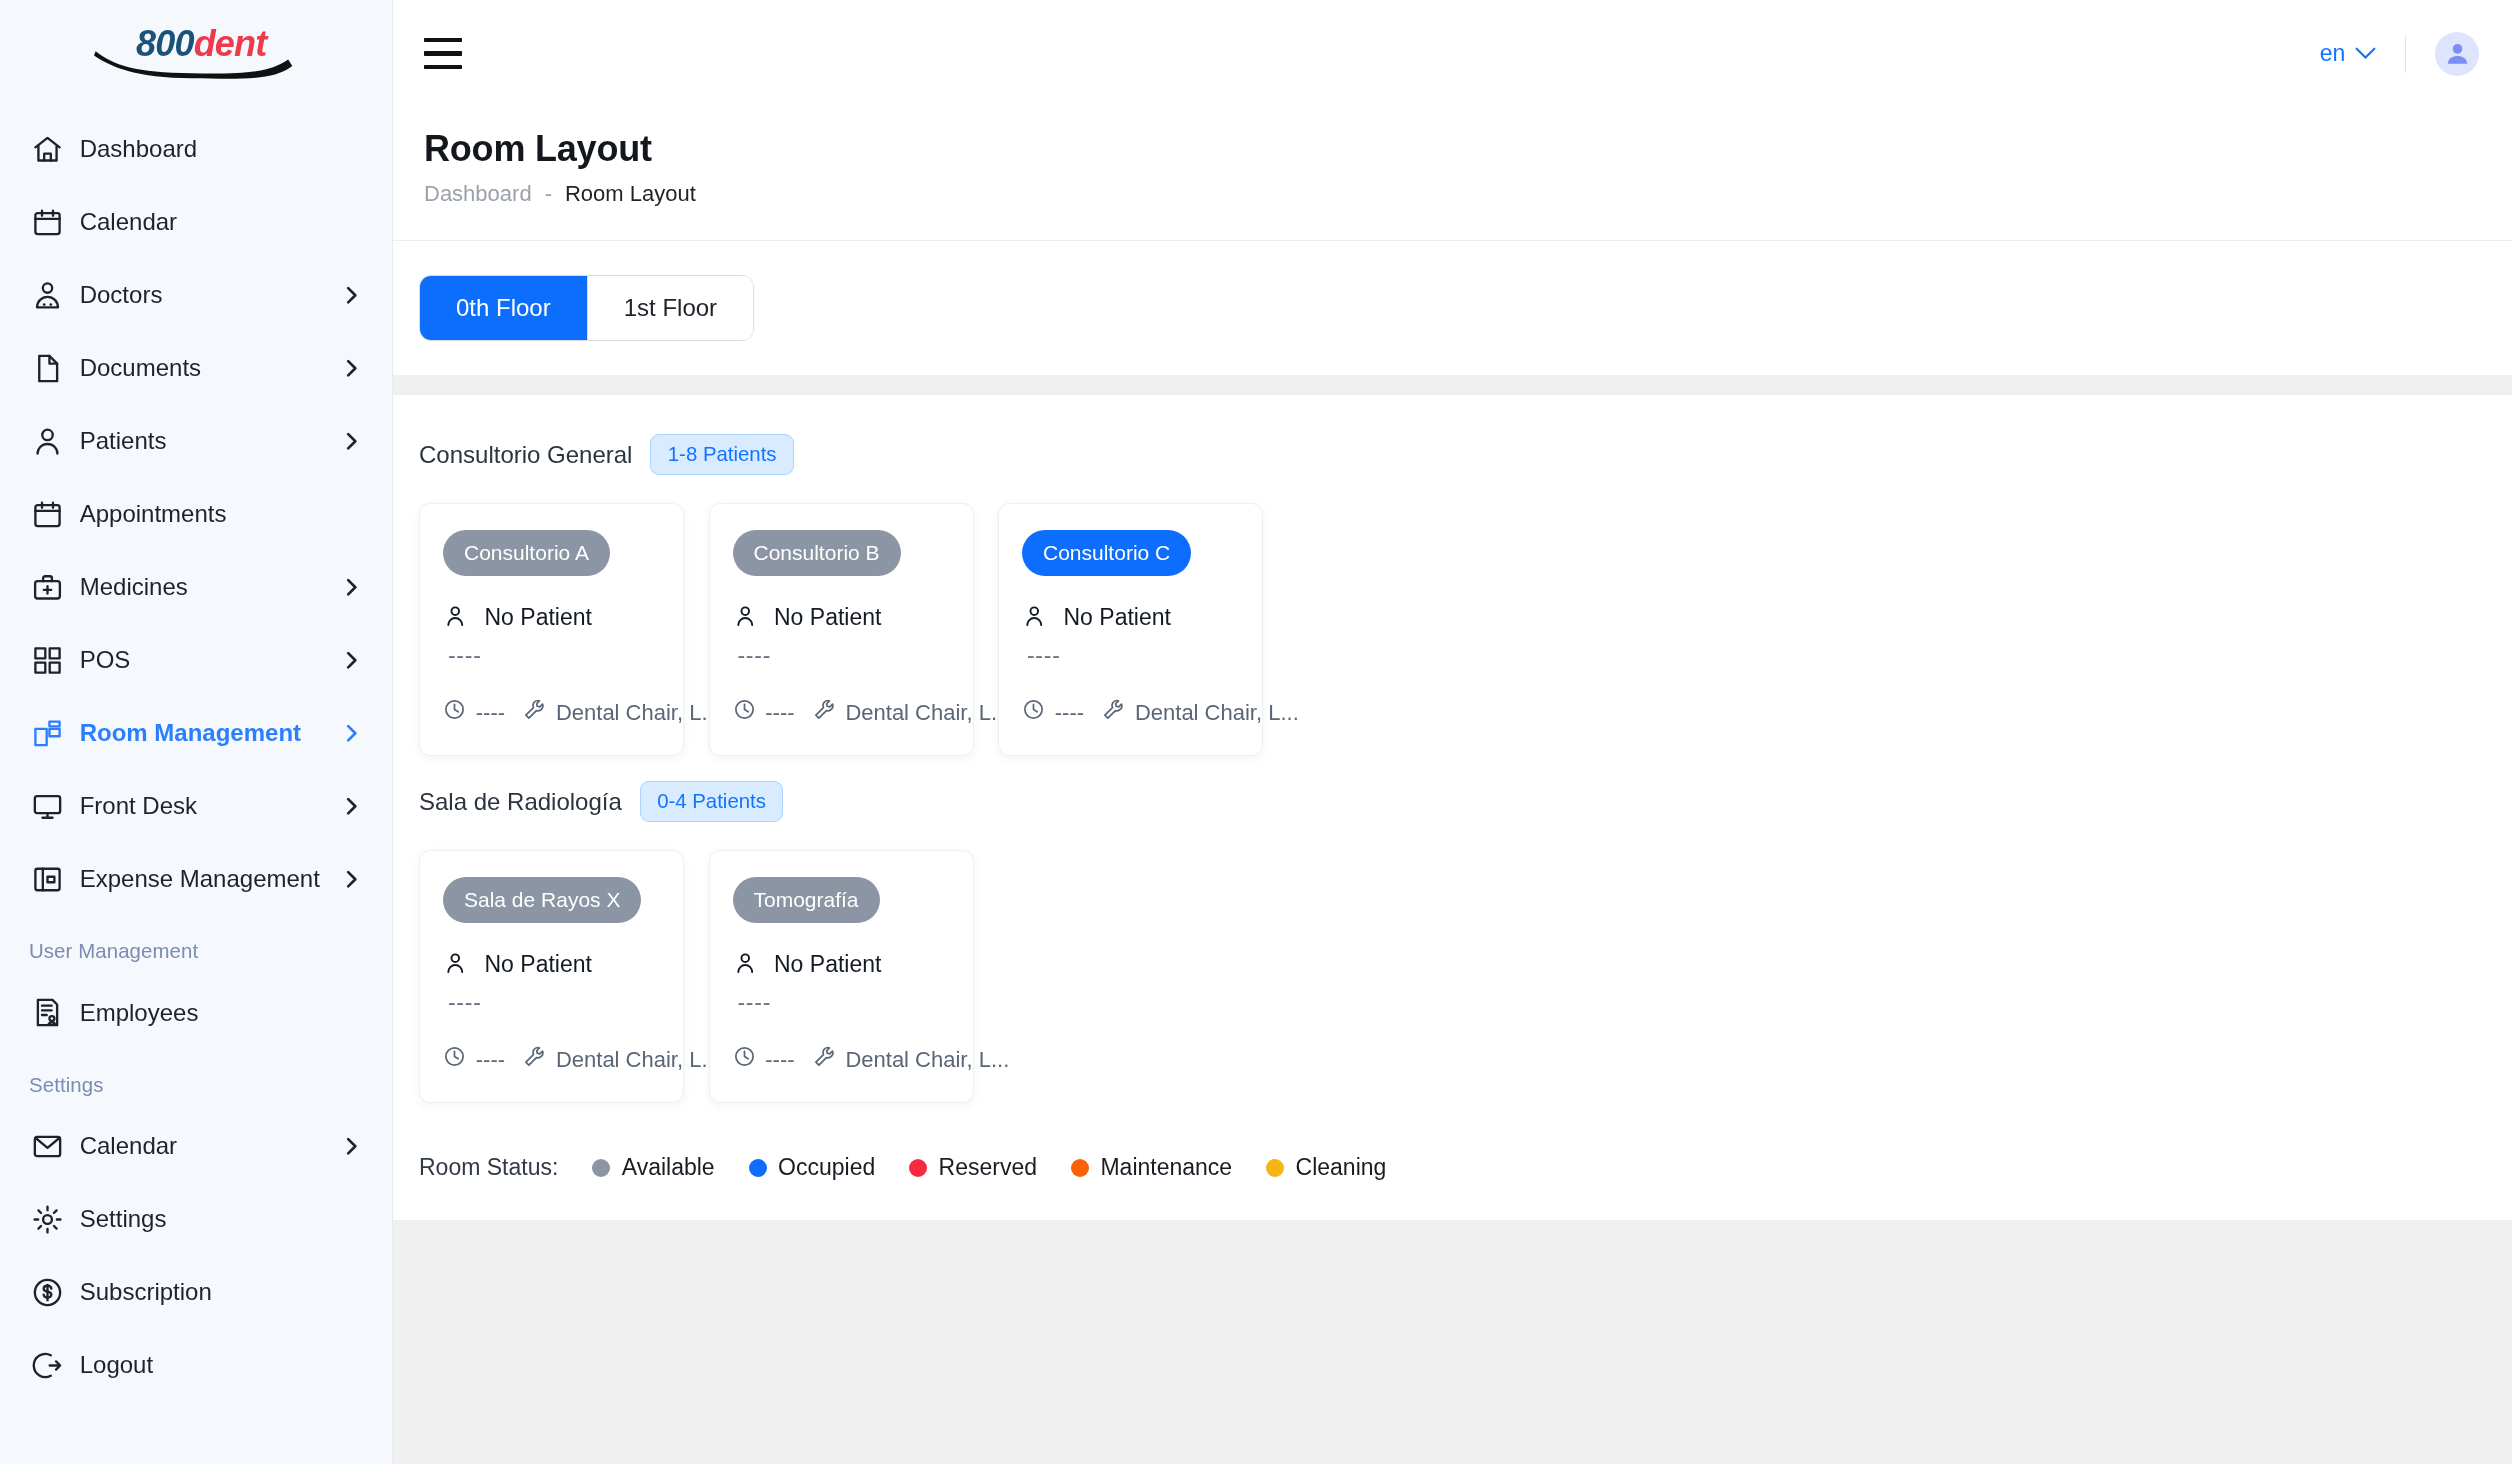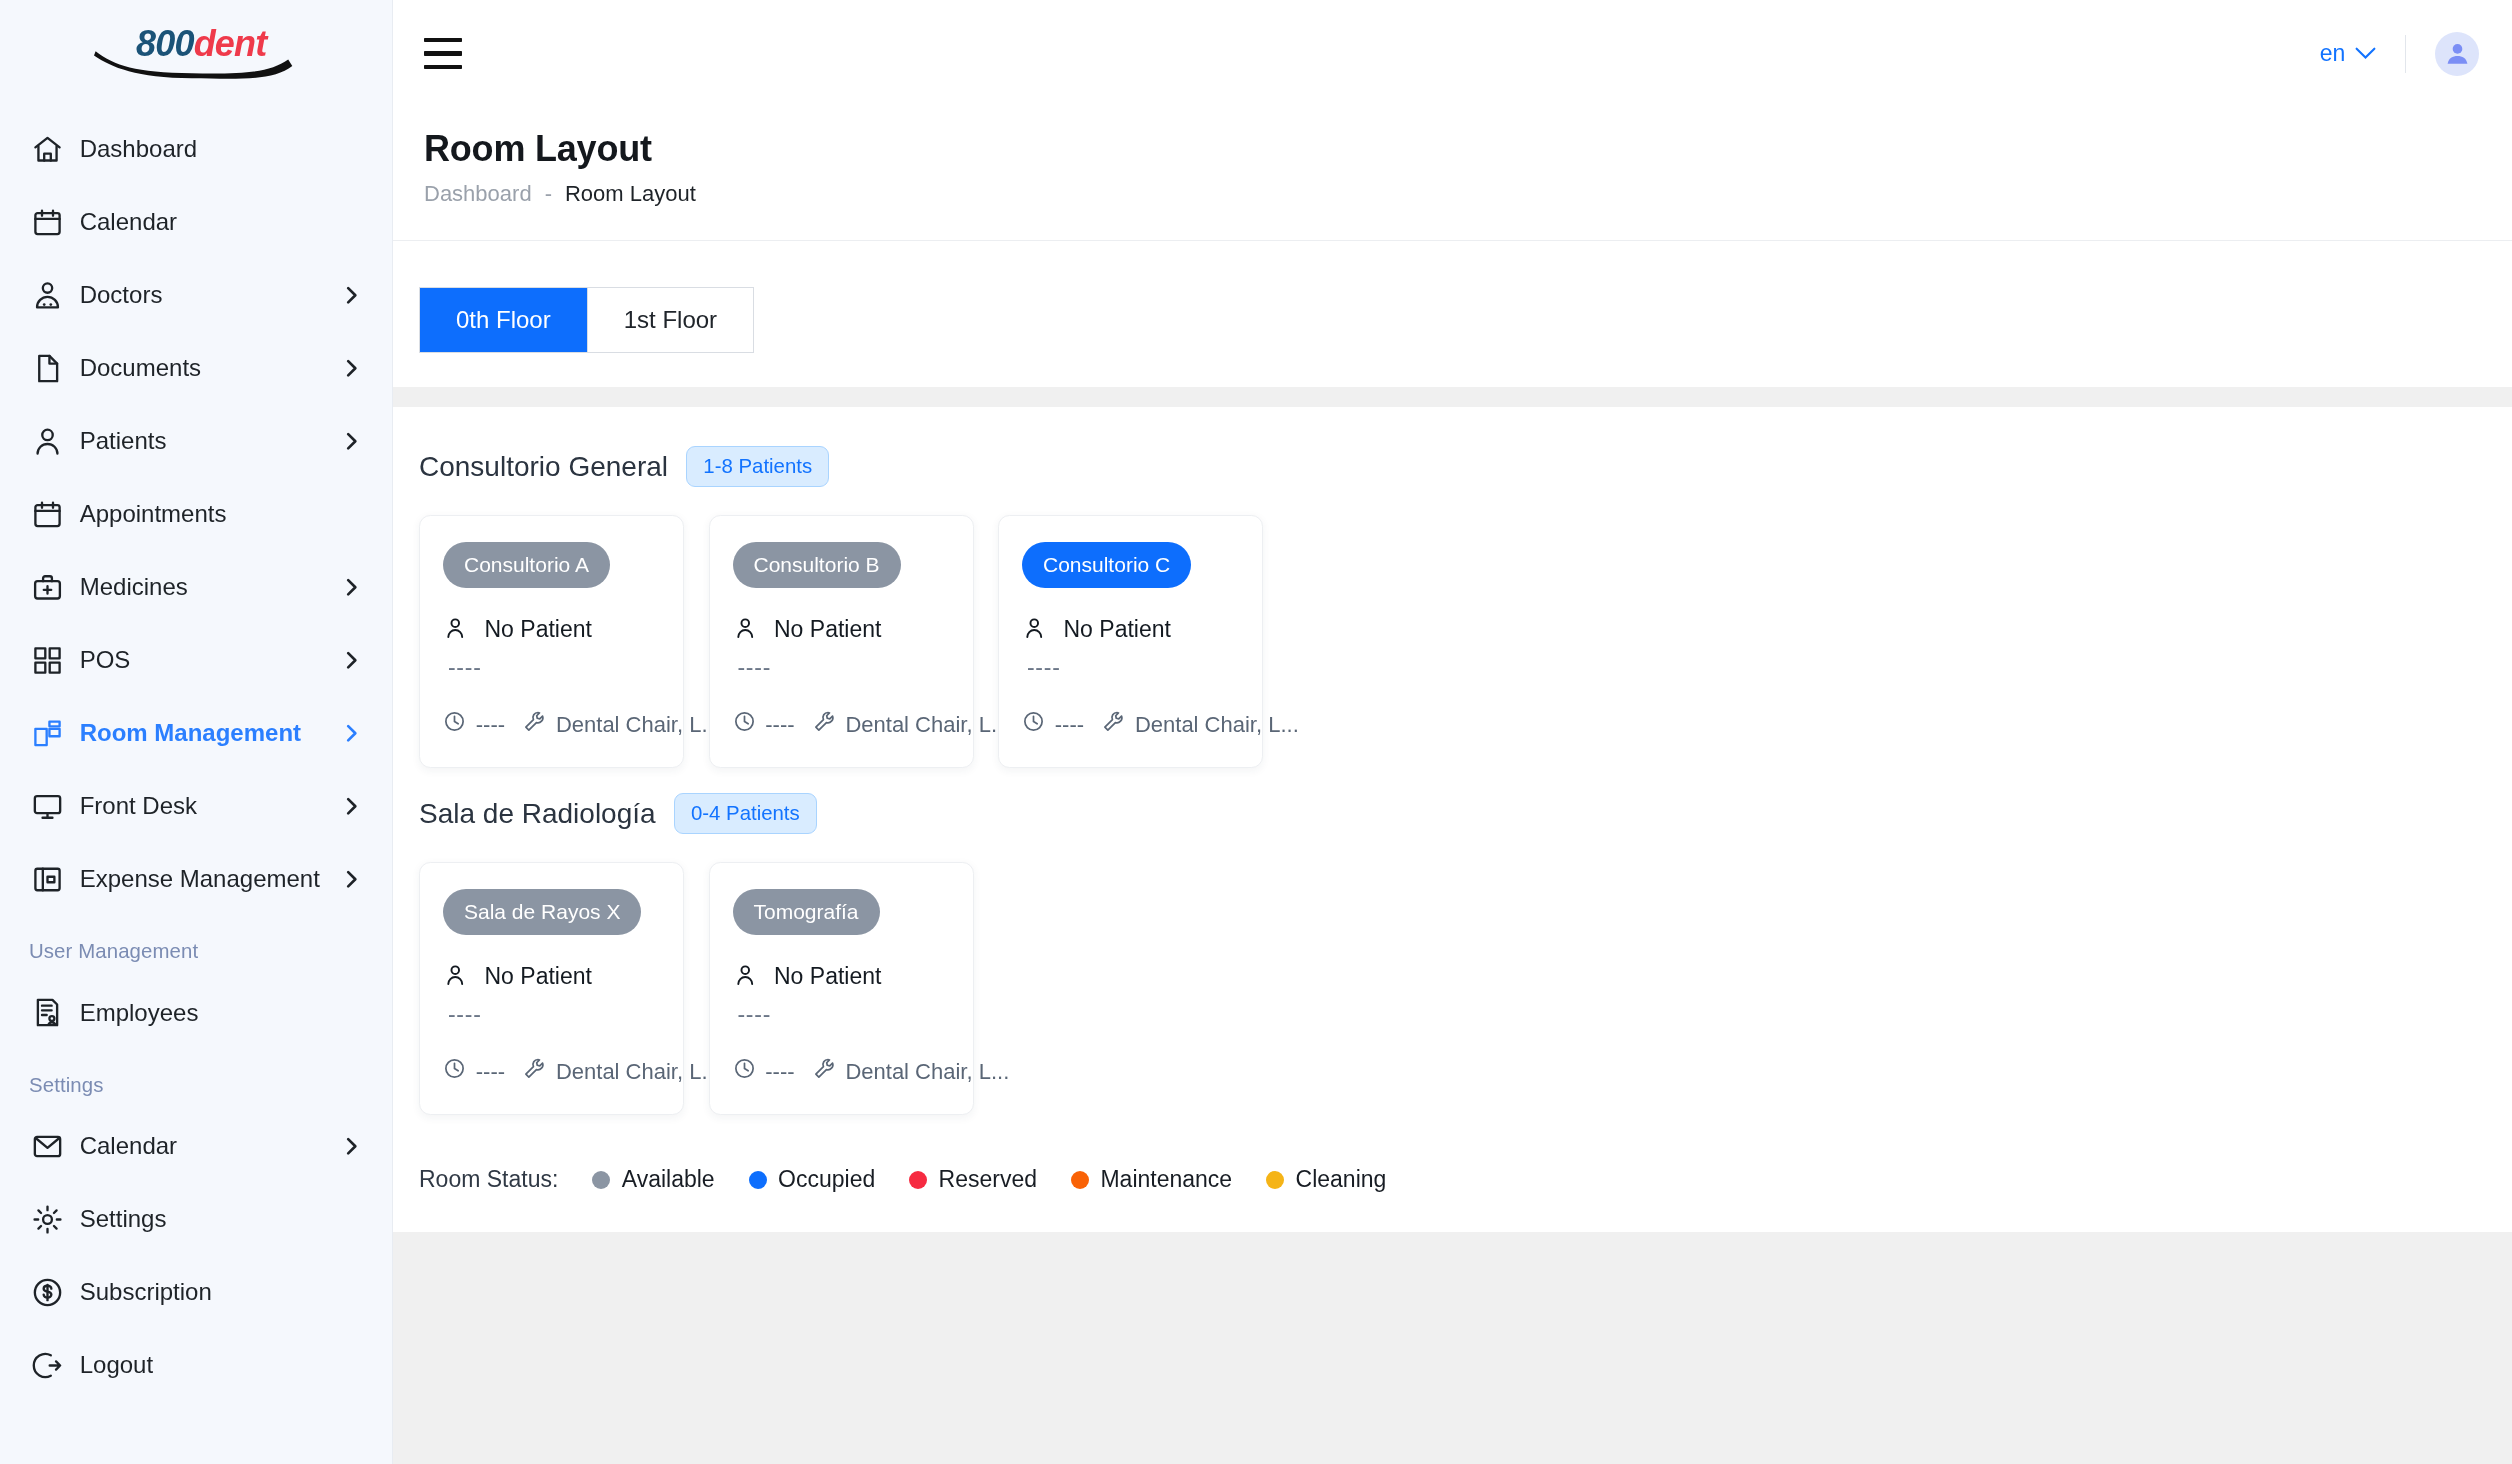--- a/index.html
+++ b/index.html
@@ -98,37 +98,36 @@
   .bc-muted { color: #9aa1ab; }
   .bc-sep { color: #9aa1ab; }
   .bc-cur { color: #1e2328; }
 
   .scroll-area { flex: 1 1 auto; overflow: hidden; padding: 0; background: #f0f0f0; }
 
   .panel { background: #ffffff; }
   .panel-tabs { padding: 34px 0 34px 0; }
   .tabs {
     display: inline-flex; margin-left: 26px;
-    border-radius: 0; overflow: hidden;
+    border-radius: 12px; overflow: hidden;
     border: 0.8px solid #d9dde3;
-    margin-top: 12px;
   }
   .tab {
     font-size: 24px; padding: 18px 36px; cursor: pointer;
     background: #ffffff; color: #20252b; white-space: nowrap;
   }
   .tab.active { background: #0d6efd; color: #ffffff; }
   .tab + .tab { border-left: 0.8px solid #d9dde3; }
 
   .panel-body { background: #ffffff; padding: 39px 0 0 0; margin-top: 19.6px; }
 
   .section { padding: 0 0 0 26px; }
   .section + .section { margin-top: 24.5px; }
   .section-head { display: flex; align-items: center; gap: 18px; margin-bottom: 28px; }
-  .section-title { font-size: 28px; color: #2b3440; font-weight: 400; }
+  .section-title { font-size: 24px; color: #2b3440; font-weight: 400; }
   .badge-count {
     background: #d9ecff; color: #1273ff;
     border: 0.8px solid #a9d4ff; border-radius: 9px;
     font-size: 20.4px; padding: 8.2px 16.3px; white-space: nowrap;
   }
 
   .cards { display: flex; gap: 24.5px; flex-wrap: wrap; }
   .card {
     width: 265px; min-height: 237px;
     background: #ffffff;

